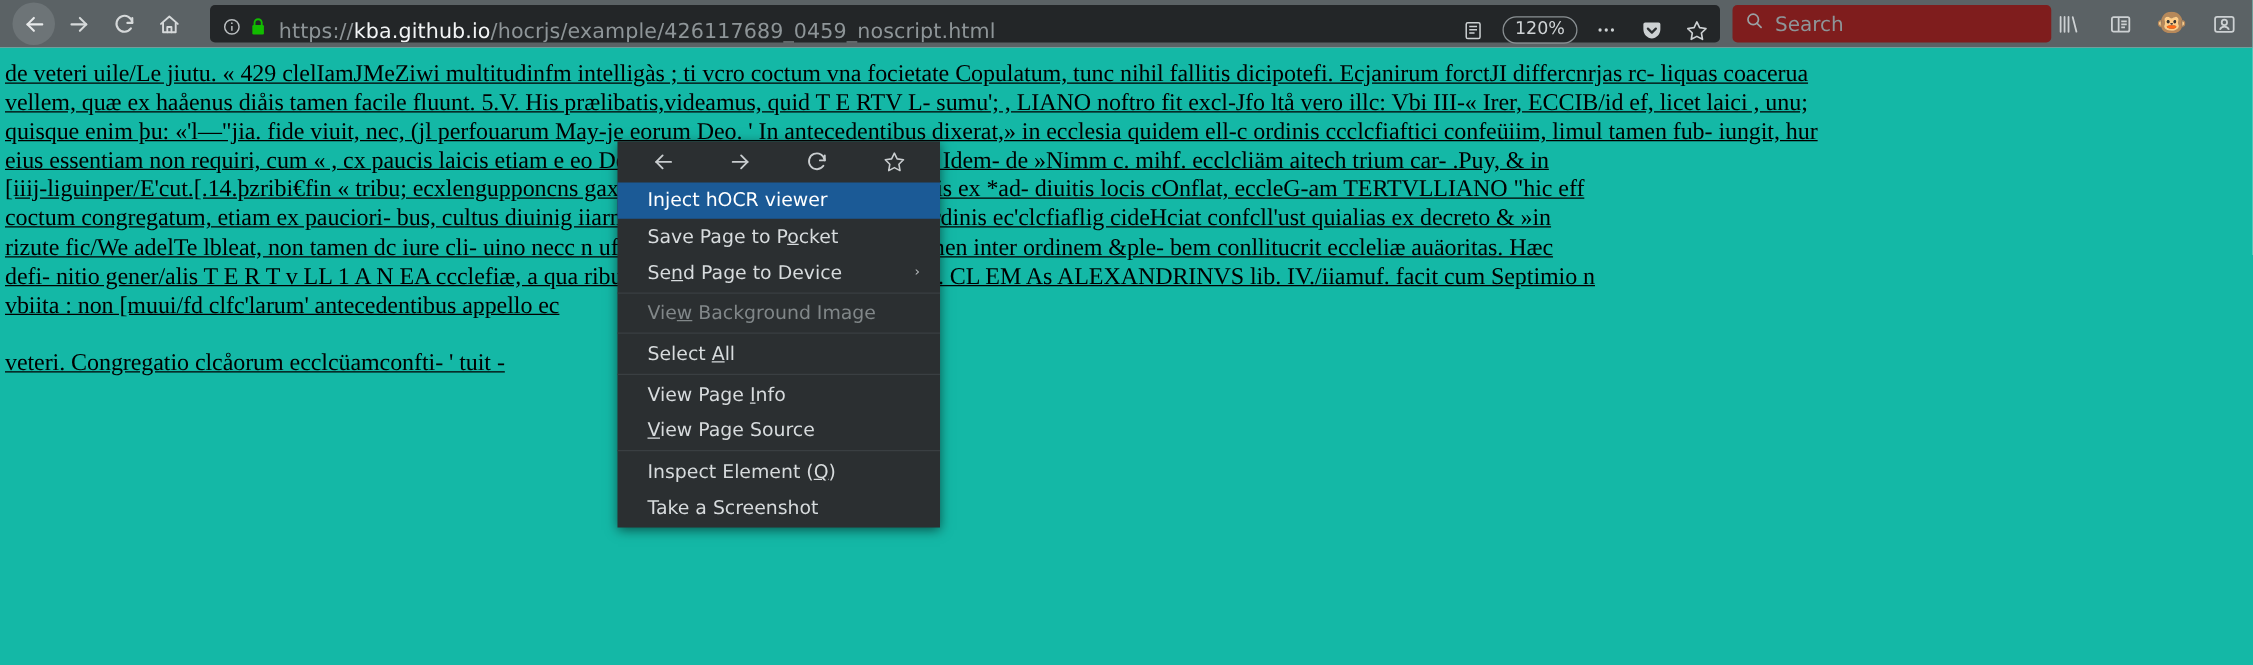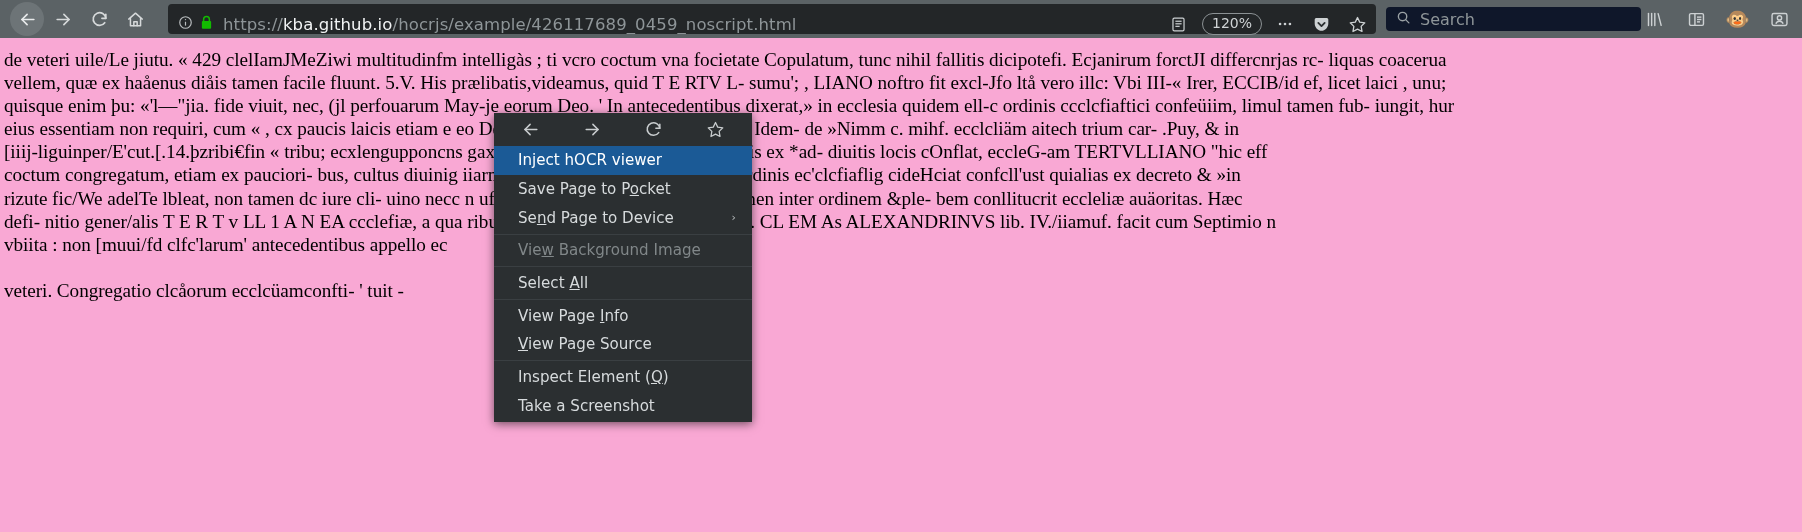--- a/index.html
+++ b/index.html
@@ -70,23 +70,23 @@
     font-family:"DejaVu Sans", sans-serif;
   }
   .icobtn {
     width:26px; height:26px;
     display:flex; align-items:center; justify-content:center;
     color:#cdd1d3;
   }
 
   .searchbar {
     margin-left:10px;
-    height:24px;
+    height:30px;
     width:288px;
-    background:#0f172a;
+    background:#7f1d1d;
     border-radius:4px;
     display:flex;
     align-items:center;
     padding:0 10px;
     gap:9px;
   }
   .search-placeholder {
     font-size:16px;
     color:#8e9598;
     font-family:"DejaVu Sans", sans-serif;
@@ -99,23 +99,24 @@
     gap:16px;
     padding-right:4px;
     color:#d2d6d8;
   }
   .monkey { font-size:20px; line-height:1; }
 
   
   .page {
     position:absolute;
     top:38px; left:0; right:0; bottom:0;
-    background:#f9a8d4;
+    background:#14b8a6;
     padding:10px 2px 0 4px;
     overflow:hidden;
+    text-decoration:underline;
   }
   .ocr-line {
     font-family:"Liberation Serif", "DejaVu Serif", serif;
     font-size:19.2px;
     line-height:23.1px;
     color:#000;
     white-space:nowrap;
     letter-spacing:-0.05px;
   }
   .ocr-gap { height:23px; }

